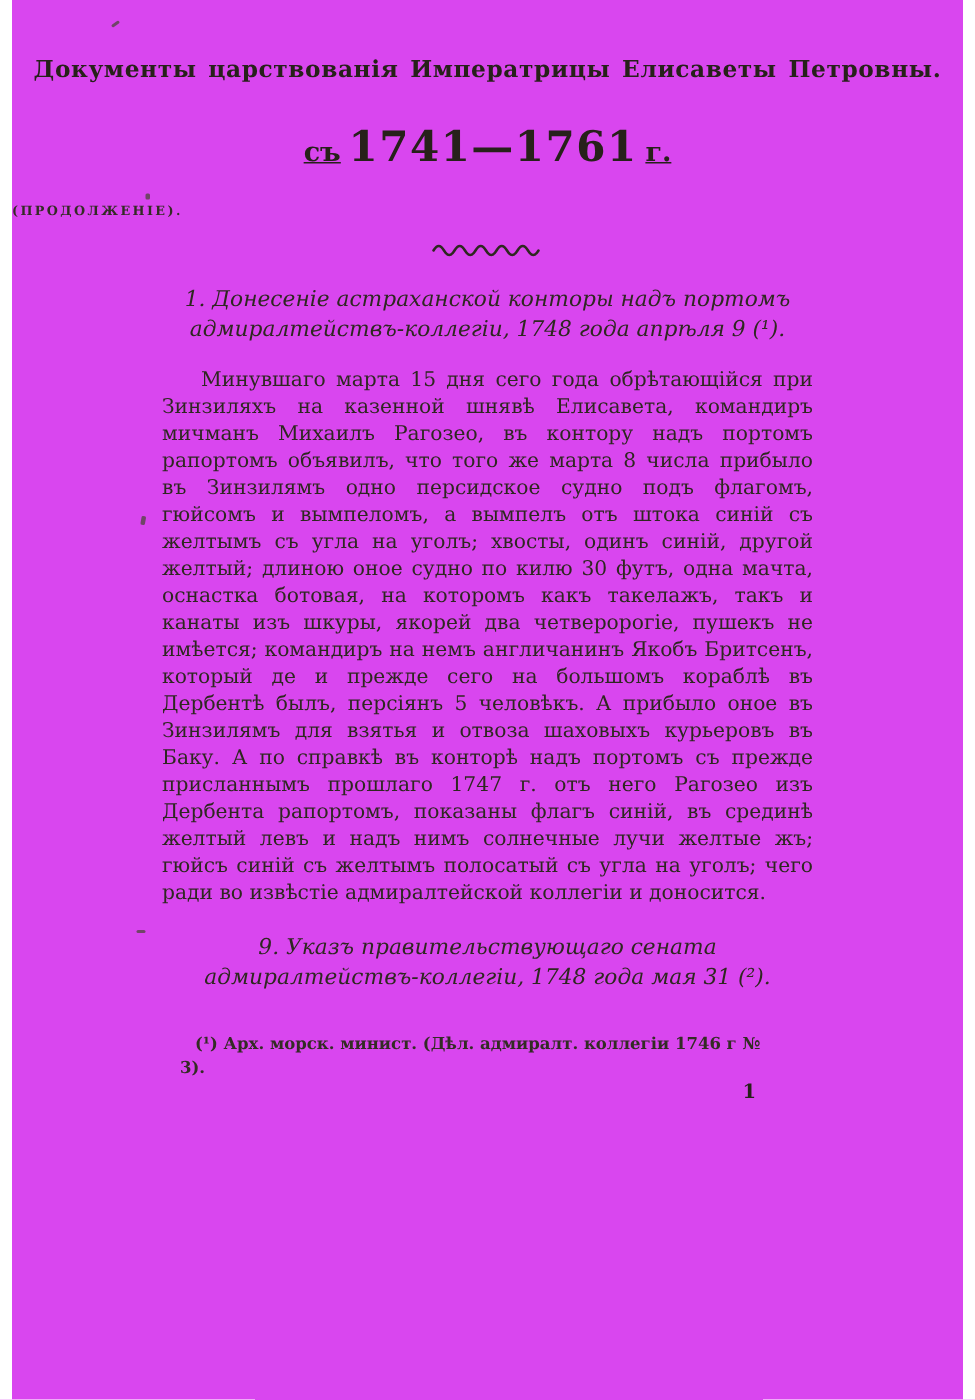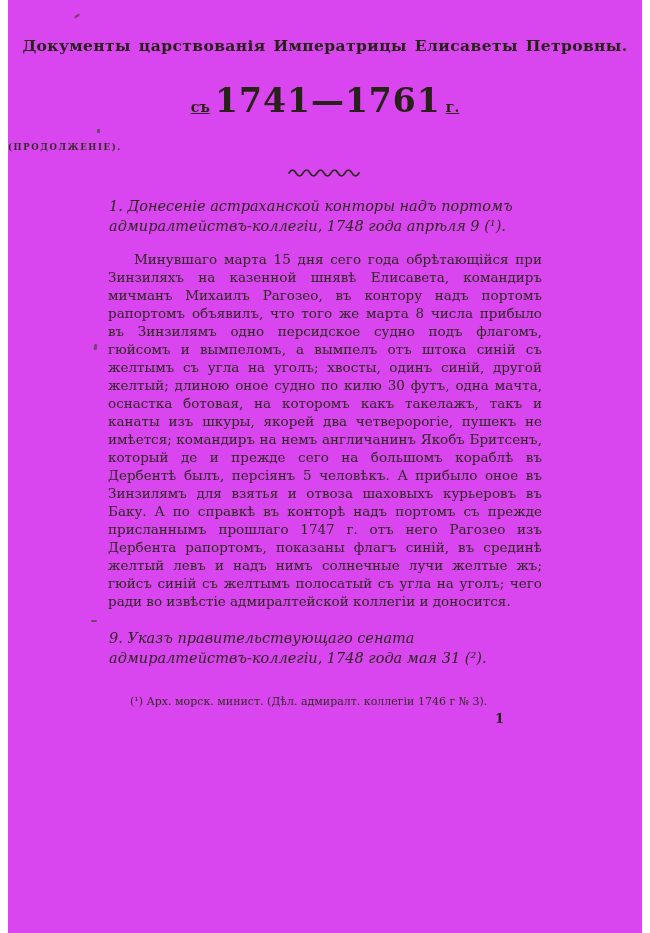--- a/index.html
+++ b/index.html
@@ -28,63 +28,65 @@
     word-spacing: 2px;
     white-space: nowrap;
     color: #27211a;
   }
   .subtitle {
     margin-top: 26px;
     text-align: center;
     color: #27211a;
   }
   .sub-small {
-    font-size: 14px;
+    font-size: 18px;
     font-weight: bold;
     text-decoration: underline;
   }
   .sub-large {
-    font-size: 33px;
+    font-size: 28px;
     font-weight: bold;
     letter-spacing: 1px;
     text-align: center;
   }
   .continuation {
     margin-top: 22px;
     font-size: 8.5px;
     font-weight: bold;
     letter-spacing: 1.6px;
     color: #332c24;
   }
   .divider {
     margin-top: 14px;
     text-align: center;
     line-height: 0;
   }
   
   .section-heading {
     margin: 18px auto 0 auto;
     max-width: 432px;
+    text-align: center;
     font-style: italic;
     font-weight: normal;
     font-size: 14.5px;
     line-height: 20px;
     color: #2e2820;
   }
   .body-text {
     margin: 14px 100px 0 100px;
     text-align: justify;
     text-indent: 26px;
     font-size: 13.5px;
     line-height: 18px;
     color: #2e2820;
   }
   
   .footnotes {
     margin: 26px 118px 0 112px;
+    font-weight: bold;
   }
   .footnote {
     margin: 0;
     text-indent: 10px;
     font-size: 11px;
     line-height: 16px;
     color: #332c24;
   }
   .page-number {
     margin: 1px 138px 0 0;

